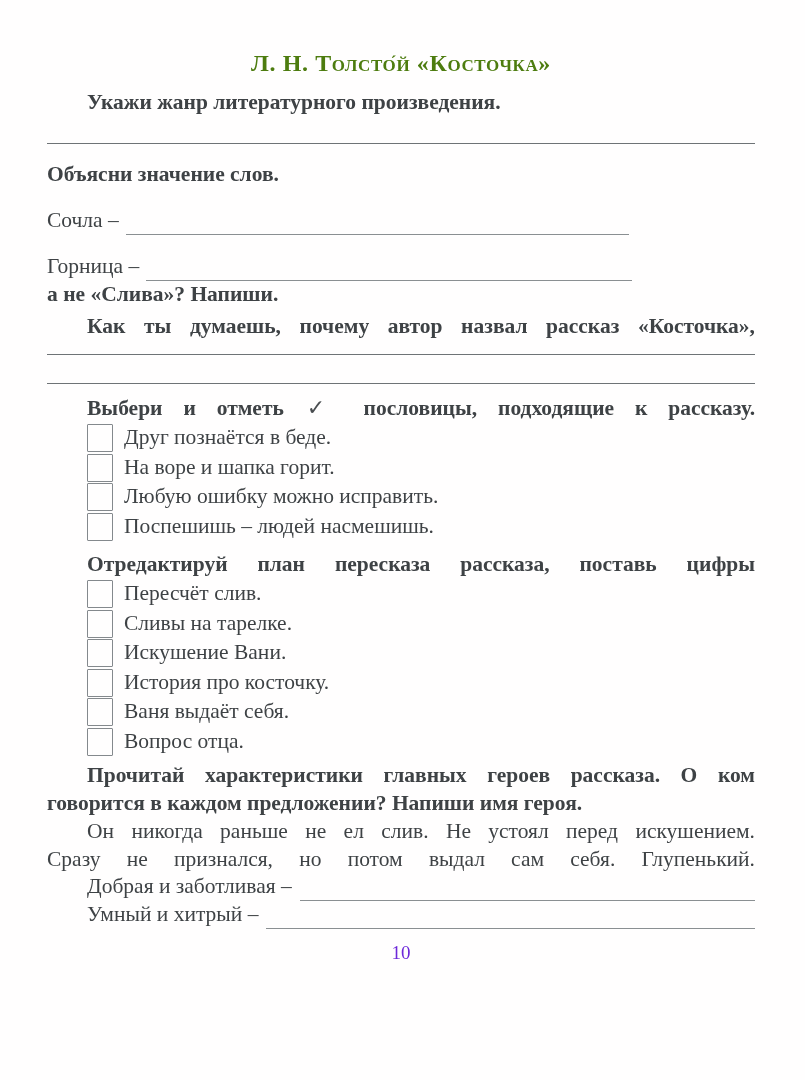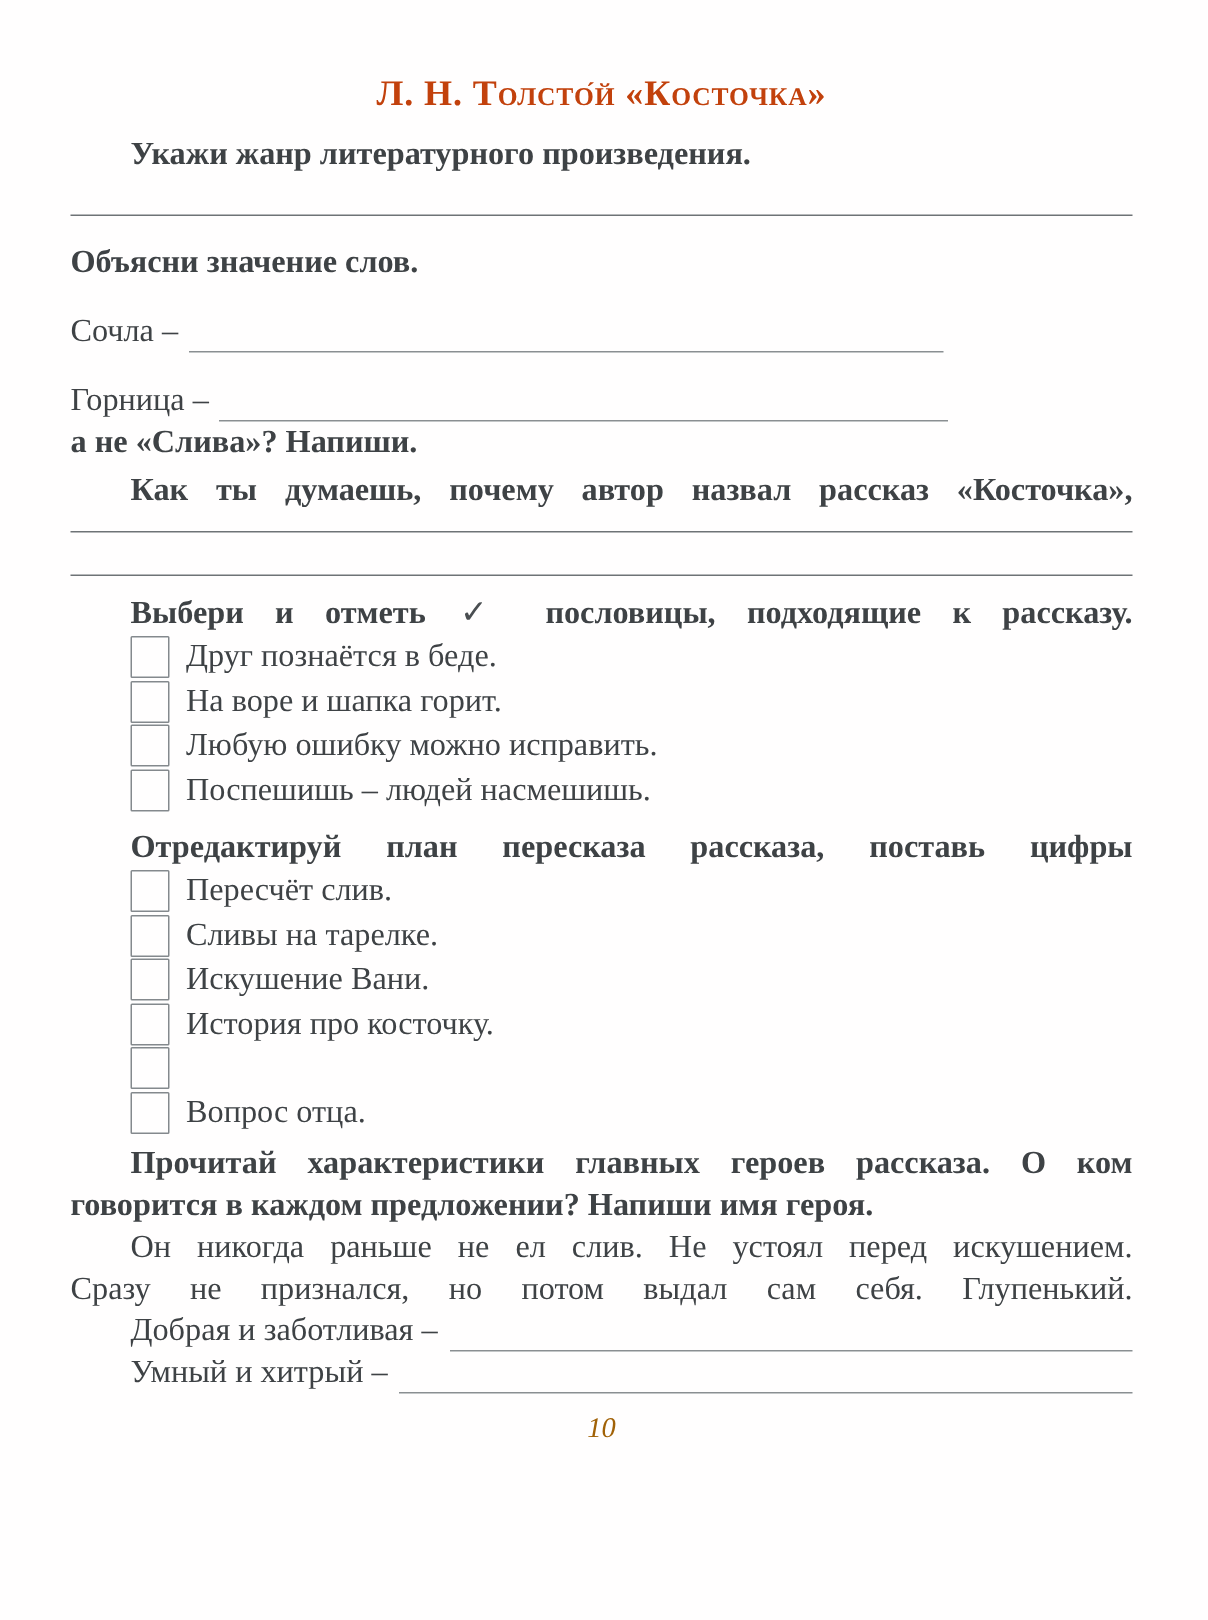--- a/index.html
+++ b/index.html
@@ -15,21 +15,21 @@
     color: #3e4245;
     overflow: hidden;
   }
   .title {
     margin: 0 0 10px 0;
     text-align: center;
     font-weight: bold;
     font-variant: small-caps;
     font-size: 24px;
     letter-spacing: 0.6px;
-    color: #c2410c;
+    color: #4d7c0f;
   }
   p { margin: 0; }
   .b { font-weight: bold; }
   .indent { text-indent: 40px; }
   .stretch { text-align: justify; text-align-last: justify; }
   .rule {
     border: 0;
     border-top: 1.6px solid #6e7376;
     margin: 0;
   }
@@ -58,22 +58,21 @@
     background: #fffefe;
   }
   .check { font-weight: normal; font-size: 22px; color: #4a4e51; padding: 0 2px; }
   .hero-row { display: flex; align-items: flex-end; }
   .hero-row .lbl { white-space: nowrap; padding-right: 8px; }
   .hero-indent { padding-left: 40px; text-align: center; }
   .page-num {
     margin-top: 12px;
     text-align: center;
     font-size: 19px;
-    color: #a16207;
-    font-style: italic;
+    color: #6d28d9;
   }
 </style>
 </head>
 <body>
 
 <div class="page">
 
   <h1 class="title">Л. Н. Толсто́й «Косточка»</h1>
 
   <p class="b indent">Укажи жанр литературного произведения.</p>
@@ -128,20 +127,21 @@
   <div class="cb-row hero-indent">
     <span class="cb"></span>
     <span>Искушение Вани.</span>
   </div>
   <div class="cb-row hero-indent">
     <span class="cb"></span>
     <span>История про косточку.</span>
   </div>
   <div class="cb-row hero-indent">
     <span class="cb"></span>
+    <span>Ваня выдаёт себя.</span>
   </div>
   <div class="cb-row hero-indent">
     <span class="cb"></span>
     <span>Вопрос отца.</span>
   </div>
 
   <p class="b indent stretch mt6">Прочитай характеристики главных героев рассказа. О ком</p>
   <p class="b">говорится в каждом предложении? Напиши имя героя.</p>
 
   <p class="indent stretch">Он никогда раньше не ел слив. Не устоял перед искушением.</p>

